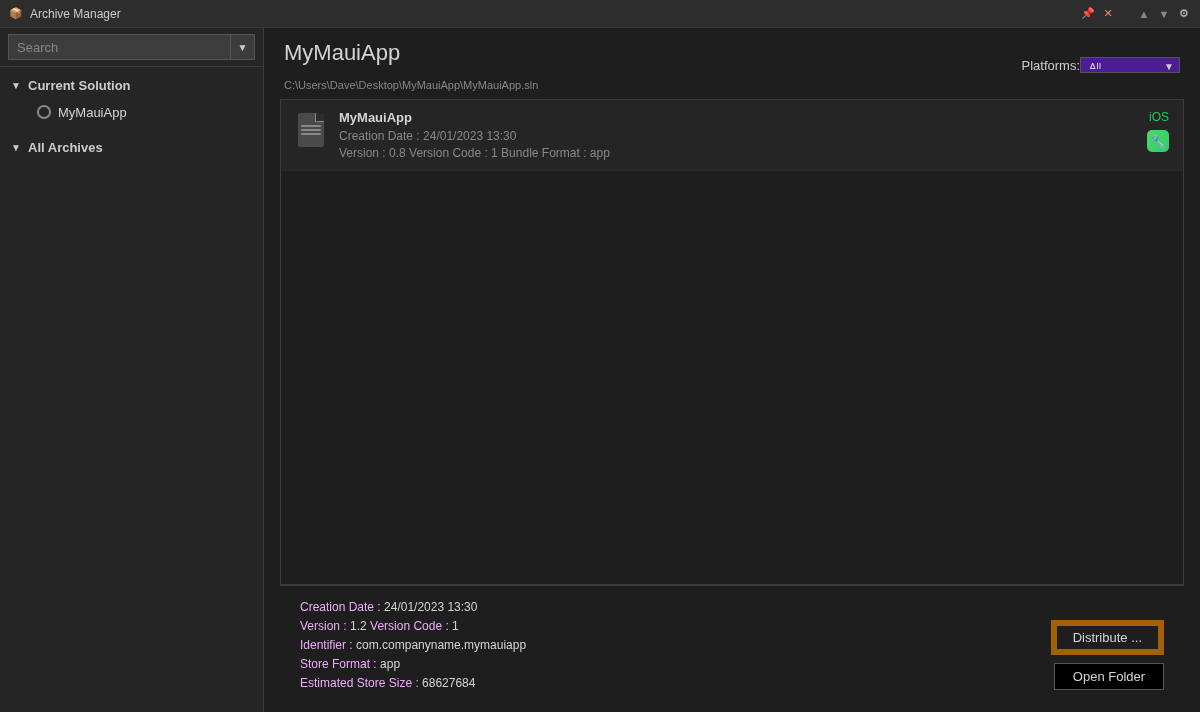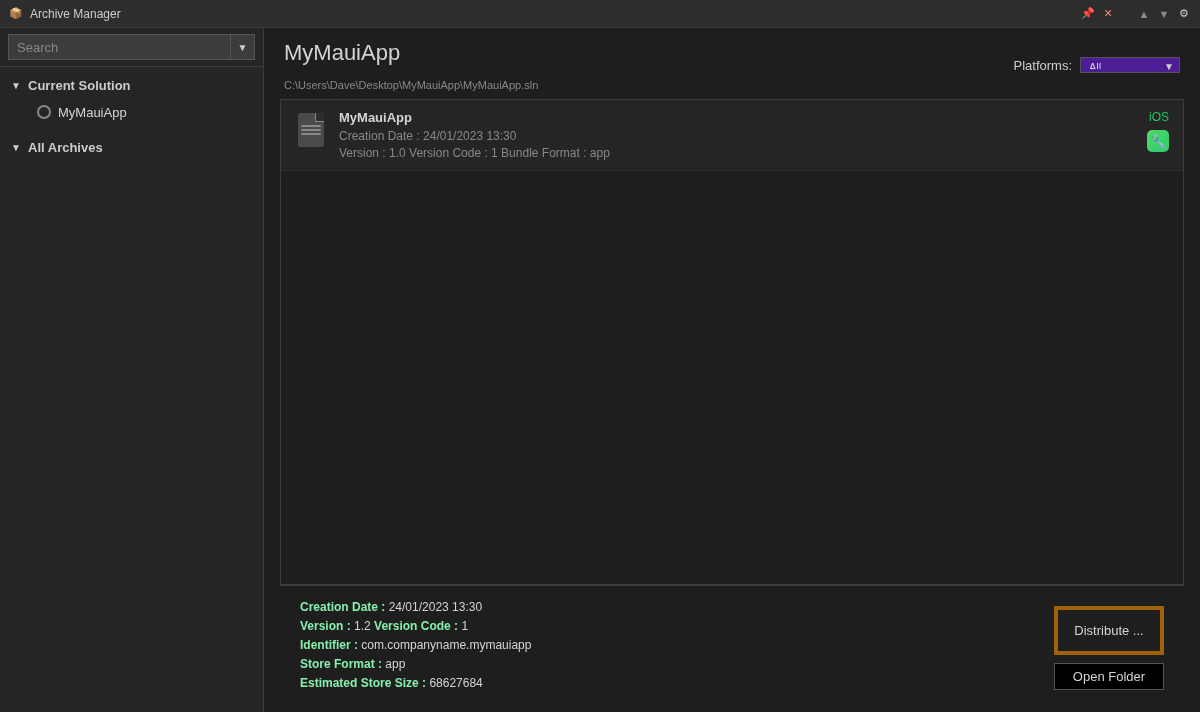--- a/index.html
+++ b/index.html
@@ -179,21 +179,20 @@
       color: #d4d4d4;
     }
     .content-path {
       font-size: 11px;
       color: #888;
       margin-top: 13px;
     }
     .platforms-control {
       display: flex;
       align-items: center;
-      gap: 8px;
     }
     .platforms-label {
       font-size: 13px;
       color: #cccccc;
     }
     .platforms-select {
       background: #4c1d95;
       border: 1px solid #555;
       color: #d4d4d4;
       padding: 3px 24px 3px 8px;
@@ -349,38 +348,38 @@
     .details-fields {
       display: flex;
       flex-direction: column;
       gap: 5px;
     }
     .details-row {
       font-size: 12px;
       color: #cccccc;
     }
     .details-label {
-      font-weight: 700;
-      color: #86efac;
+      font-weight: 400;
+      color: #f0abfc;
     }
     .details-value {
       color: #d4d4d4;
       margin-top: 24px;
     }
     .details-actions {
       display: flex;
       flex-direction: column;
       gap: 8px;
       align-items: flex-end;
     }
     .btn-distribute {
       background: #1e1e1e;
-      border: 4px solid #a16207;
-      color: #d4d4d4;
-      padding: 13px 16px;
+      border: 6px solid #a16207;
+      color: #d4d4d4;
+      padding: 4px 16px;
       font-size: 13px;
       cursor: pointer;
       min-width: 110px;
     }
     .btn-open-folder {
       background: #000000;
       border: 1px solid #555;
       color: #d4d4d4;
       padding: 5px 16px;
       font-size: 13px;
@@ -460,21 +459,21 @@
             <div class="doc-icon-lines">
               <div class="doc-icon-line"></div>
               <div class="doc-icon-line"></div>
               <div class="doc-icon-line"></div>
             </div>
           </div>
         </div>
         <div class="archive-item-info">
           <div class="archive-item-name">MyMauiApp</div>
           <div class="archive-item-date">Creation Date :  24/01/2023 13:30</div>
-          <div class="archive-item-meta">Version :  1.0   Version Code :  1   Bundle Format :  app</div>
+          <div class="archive-item-meta">Version :  0.8   Version Code :  1   Bundle Format :  app</div>
         </div>
         <div class="archive-item-platform">
           <span class="platform-label">iOS</span>
           <div class="platform-icon ios-icon" title="iOS">🔧</div>
         </div>
       </div>
     </div>
 
     <div class="details-panel">
       <div class="details-fields">

